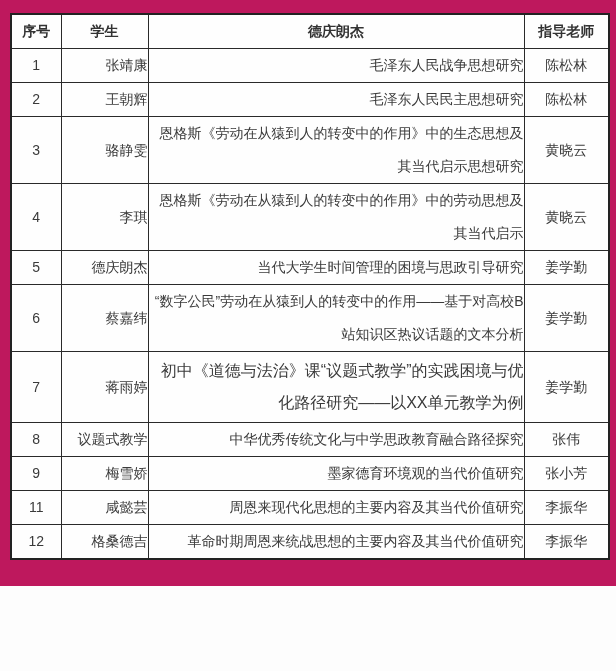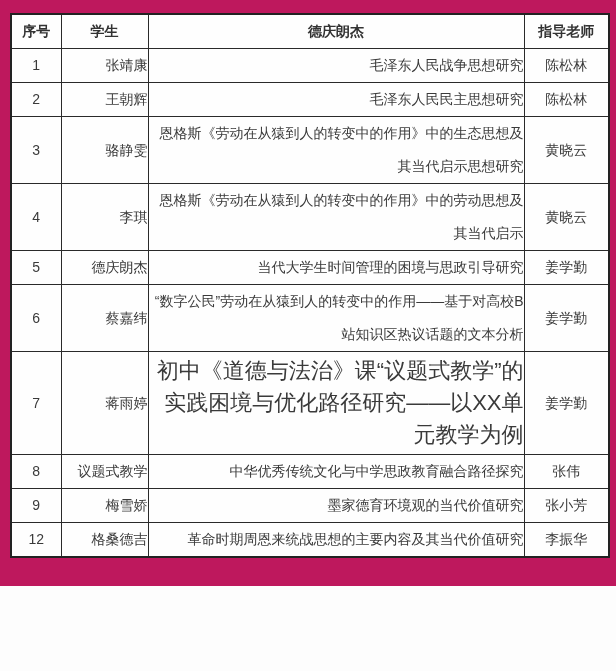--- a/index.html
+++ b/index.html
@@ -50,21 +50,21 @@
     text-align: center;
   }
   td.cell-student, td.cell-title {
     text-align: right;
     padding: 0 10px;
   }
   td.cell-title {
     line-height: 33px;
   }
   tr.row-large td.cell-title {
-    font-size: 22px;
+    font-size: 16px;
     line-height: 32px;
     padding-top: 3px;
     padding-bottom: 3px;
     margin-left: 11px;
   }
 </style>
 </head>
 <body>
 
 <div class="page">
@@ -132,20 +132,26 @@
     <td class="cell-title">中华优秀传统文化与中学思政教育融合路径探究</td>
     <td class="cell-advisor">张伟</td>
   </tr>
         <tr>
     <td class="cell-no">9</td>
     <td class="cell-student">梅雪娇</td>
     <td class="cell-title">墨家德育环境观的当代价值研究</td>
     <td class="cell-advisor">张小芳</td>
   </tr>
         <tr>
+    <td class="cell-no">11</td>
+    <td class="cell-student">咸懿芸</td>
+    <td class="cell-title">周恩来现代化思想的主要内容及其当代价值研究</td>
+    <td class="cell-advisor">李振华</td>
+  </tr>
+        <tr>
     <td class="cell-no">12</td>
     <td class="cell-student">格桑德吉</td>
     <td class="cell-title">革命时期周恩来统战思想的主要内容及其当代价值研究</td>
     <td class="cell-advisor">李振华</td>
   </tr>
       </tbody>
   </table>
 </div>
 
 </body></html>

